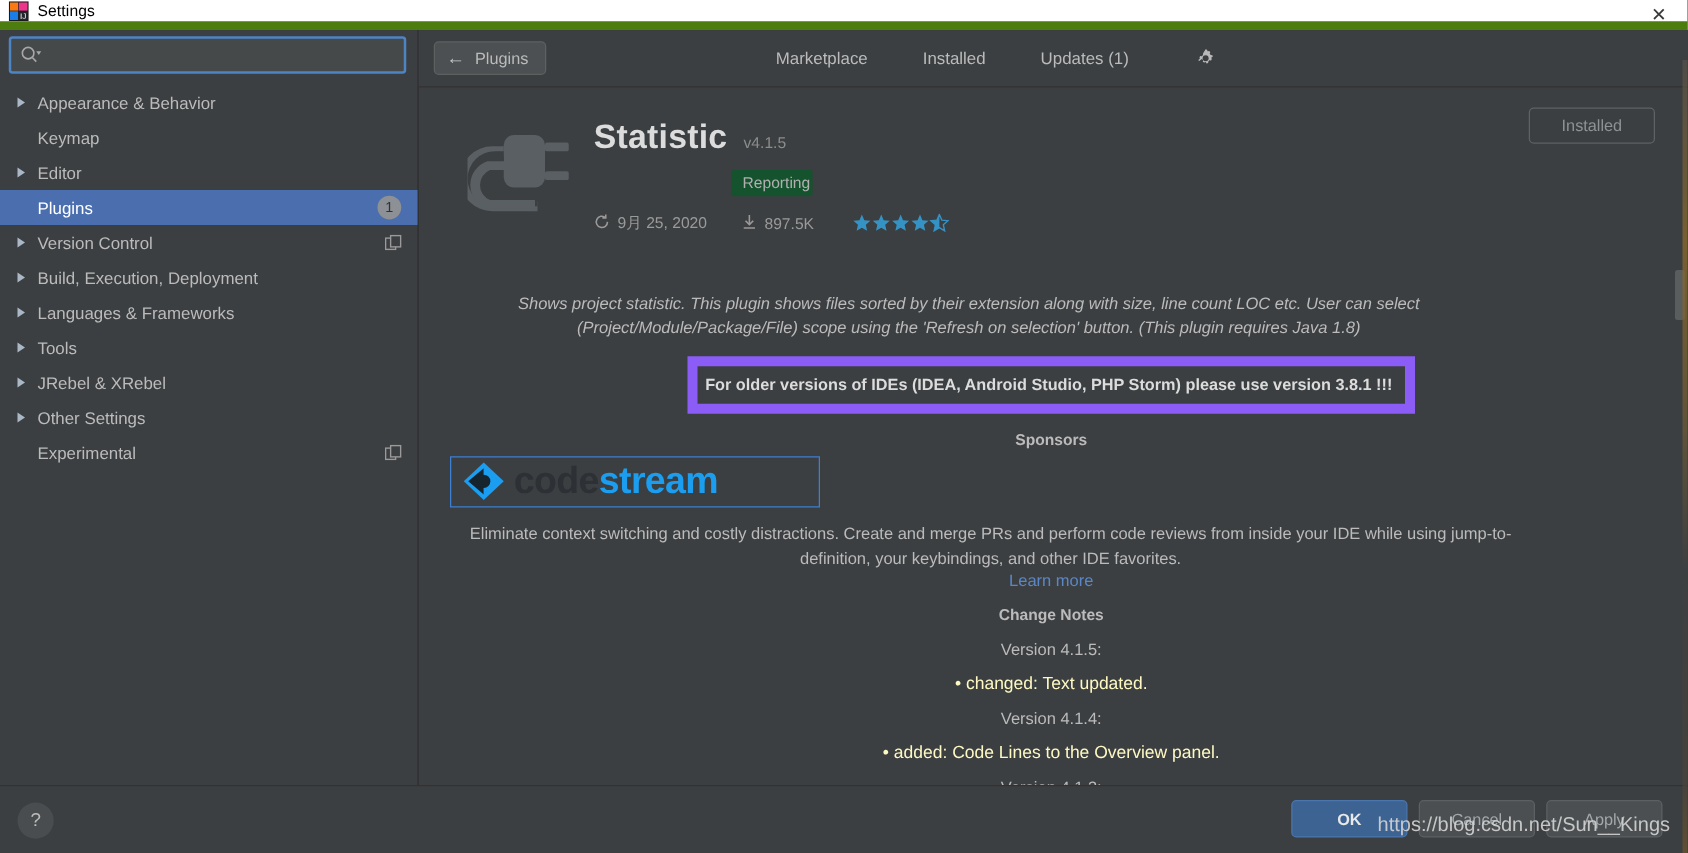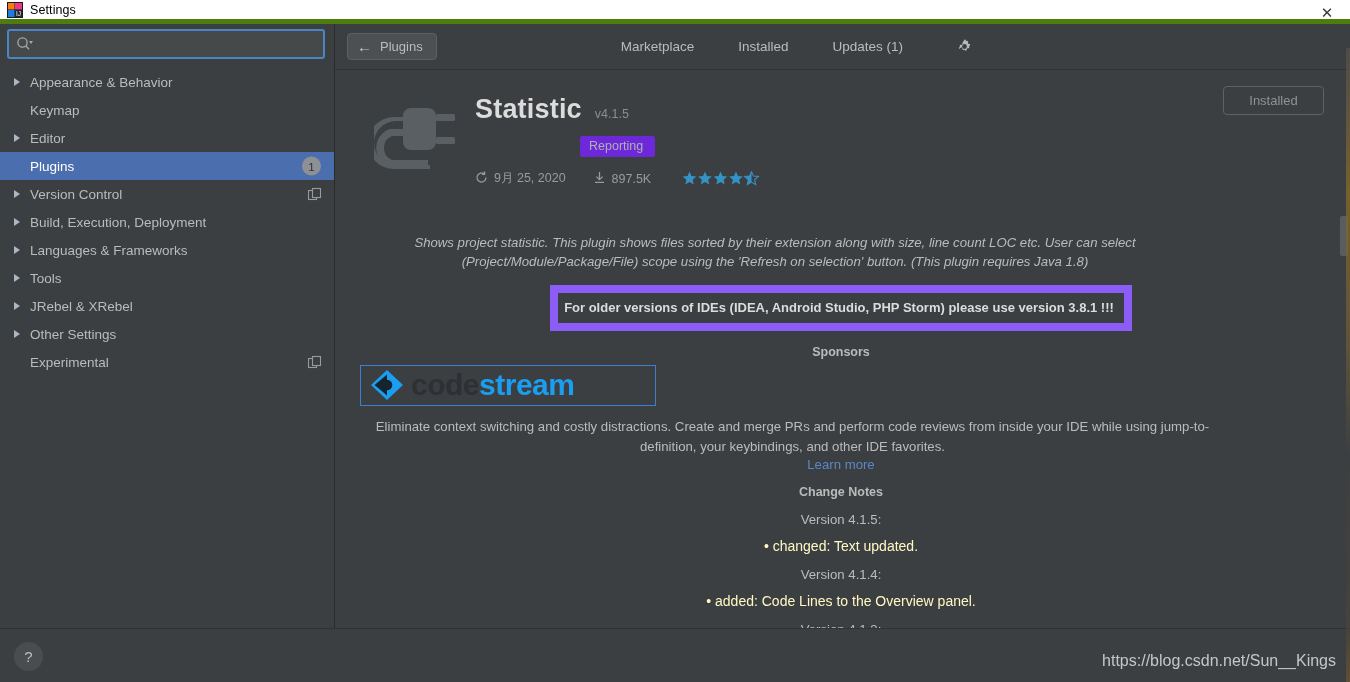--- a/index.html
+++ b/index.html
@@ -9,21 +9,21 @@
     background: #3c3f41;
     font-family: "Liberation Sans", sans-serif;
   }
 
   
   .titlebar {
     position: absolute; top: 0; left: 0;
     width: 1350px; height: 24px;
     background: #ffffff;
     display: flex; align-items: center;
-    border-bottom: 5px solid #4d7c0f;
+    border-bottom: 7px solid #4d7c0f;
   }
   .titlebar-icon {
     width: 16px; height: 16px;
     margin-left: 7px; margin-right: 7px;
     position: relative; flex: none;
   }
   .titlebar-title {
     font-size: 12.5px; color: #000000;
     letter-spacing: .1px;
   }
@@ -152,22 +152,22 @@
   .plugin-head-text { padding-top: 4px; }
   .title-row { display: flex; align-items: baseline; gap: 13px; }
   .plugin-name {
     font-size: 27px; font-weight: bold; color: #dcdcdc;
     letter-spacing: .2px;
   }
   .plugin-version { font-size: 12.5px; color: #8c8c8c; }
   .tag-row { margin-top: 11px; }
   .tag {
     display: inline-block;
-    background: #6d28d9; color: #b0b0b0;
-    font-size: 12.5px; padding: 3px 12px 4px 9px;
+    background: #14532d; color: #b0b0b0;
+    font-size: 12.5px; padding: 3px 2px 4px 9px;
     border-radius: 2px;
   }
   .meta-row {
     margin-top: 13px;
     display: flex; align-items: center; gap: 27px;
     font-size: 12.5px; color: #9a9a9a;
   }
   .meta-item { display: flex; align-items: center; gap: 6px; }
   .stars { display: flex; align-items: center; gap: 1px; margin-left: 4px; }
 
@@ -531,17 +531,22 @@
       </div>
     </div>
 
     <div class="scrollbar-track">
       <div class="scrollbar-thumb"></div>
     </div>
   </div>
 
   <div class="bottombar">
     <div class="help-btn">?</div>
+    <div class="dlg-buttons">
+      <div class="dlg-btn primary">OK</div>
+      <div class="dlg-btn ghost">Cancel</div>
+      <div class="dlg-btn ghost">Apply</div>
+    </div>
     <div class="watermark">https://blog.csdn.net/Sun__Kings</div>
   </div>
 
   <div class="edge-glow"></div>
 </div>
 
 </body></html>

